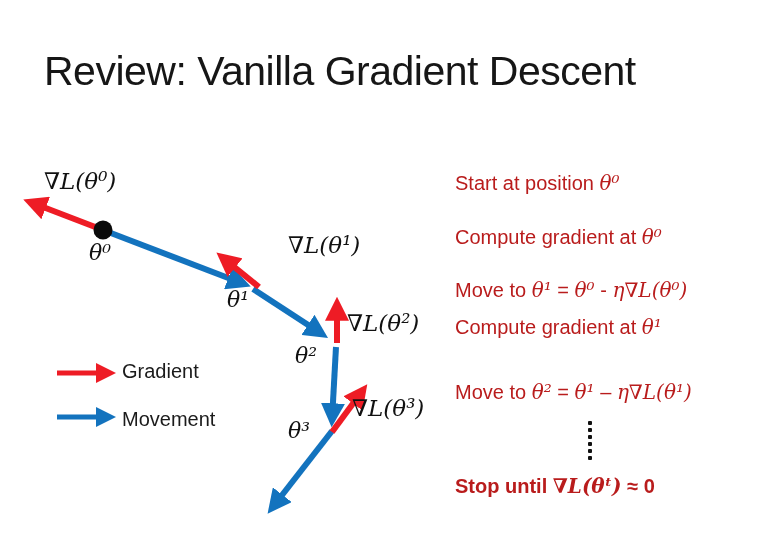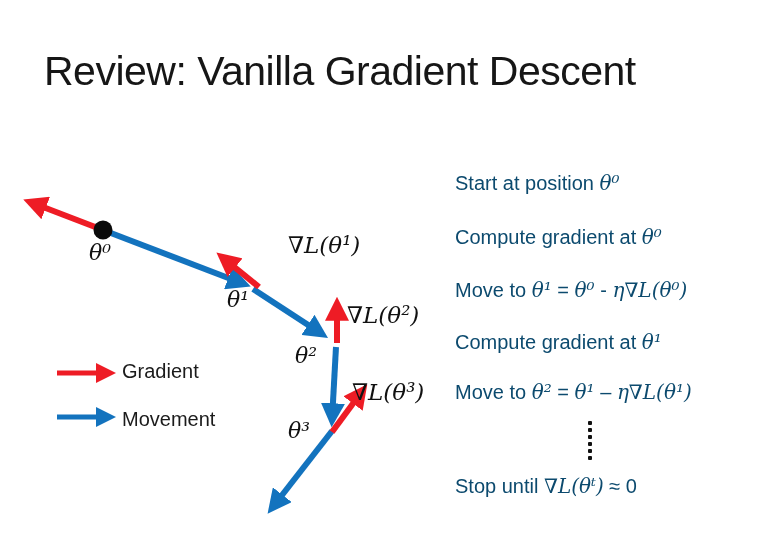--- a/index.html
+++ b/index.html
@@ -42,21 +42,21 @@
   .legend-label {
     position: absolute;
     font-size: 20px;
     color: #1b1b1b;
     white-space: nowrap;
   }
   .step-line {
     position: absolute;
     left: 455px;
     font-size: 20px;
-    color: #0c4a6e;
+    color: #b91c1c;
     white-space: nowrap;
   }
   .step-line .math { font-size: 20px; }
   .vdots {
     position: absolute;
     left: 588px;
     top: 421px;
     display: flex;
     flex-direction: column;
     gap: 3px;
@@ -94,57 +94,58 @@
     <line x1="259" y1="287" x2="222" y2="257" stroke="#ee1c25" stroke-width="6" marker-end="url(#mr)"></line>
     <line x1="337" y1="343" x2="337" y2="304" stroke="#ee1c25" stroke-width="6" marker-end="url(#mr)"></line>
     <line x1="332" y1="432" x2="363" y2="390" stroke="#ee1c25" stroke-width="6" marker-end="url(#mr)"></line>
 
     <circle cx="103" cy="230" r="9.5" fill="#0a0a0a"></circle>
 
     <line x1="57" y1="373" x2="110" y2="373" stroke="#ee1c25" stroke-width="5" marker-end="url(#mr)"></line>
     <line x1="57" y1="417" x2="110" y2="417" stroke="#1373be" stroke-width="5" marker-end="url(#mb)"></line>
   </svg>
 
+  <div class="diagram-label math" style="left:44px; top:168px;">∇L(θ⁰)</div>
   <div class="diagram-label theta-label math" style="left:89px; top:240px;">θ⁰</div>
   <div class="diagram-label math" style="left:240px; top:232px;margin-left:48px;">∇L(θ¹)</div>
   <div class="diagram-label theta-label math" style="left:227px; top:287px;">θ¹</div>
-  <div class="diagram-label math" style="left:347px; top:302px;">∇L(θ²)</div>
+  <div class="diagram-label math" style="left:347px; top:310px;">∇L(θ²)</div>
   <div class="diagram-label theta-label math" style="left:295px; top:343px;">θ²</div>
-  <div class="diagram-label math" style="left:352px; top:379px;text-align:right;">∇L(θ³)</div>
+  <div class="diagram-label math" style="left:352px; top:395px;text-align:right;">∇L(θ³)</div>
   <div class="diagram-label theta-label math" style="left:288px; top:418px;text-align:right;">θ³</div>
 
   <div class="legend-label" style="left:122px; top:360px;">Gradient</div>
   <div class="legend-label" style="left:122px; top:408px;">Movement</div>
 
   <div class="step-line" style="top:171px;">
     <span>Start at position </span><span class="math">θ⁰</span>
   </div>
 
   <div class="step-line" style="top:278px;">
     <span>Move to </span><span class="math">θ¹</span><span> = </span><span class="math">θ⁰</span><span> - </span><span class="math">η∇L(θ⁰)</span>
   </div>
 
   <div class="step-line" style="top:225px;">
     <span>Compute gradient at </span><span class="math">θ⁰</span>
   </div>
 
-  <div class="step-line" style="top:330px;">
+  <div class="step-line" style="top:315px;">
     <span>Compute gradient at </span><span class="math">θ¹</span>
   </div>
 
   <div class="step-line" style="top:380px;">
     <span>Move to </span><span class="math">θ²</span><span> = </span><span class="math">θ¹</span><span> – </span><span class="math">η∇L(θ¹)</span>
   </div>
 
   <div class="vdots">
     <i></i>
       <i></i>
       <i></i>
       <i></i>
       <i></i>
       <i></i>
   </div>
 
-  <div class="step-line" style="top:474px;">
+  <div class="step-line" style="top:474px;font-weight:bold;">
     <span>Stop until </span><span class="math">∇L(θᵗ)</span><span> ≈ 0</span>
   </div>
 
 </div>
 
 </body></html>

